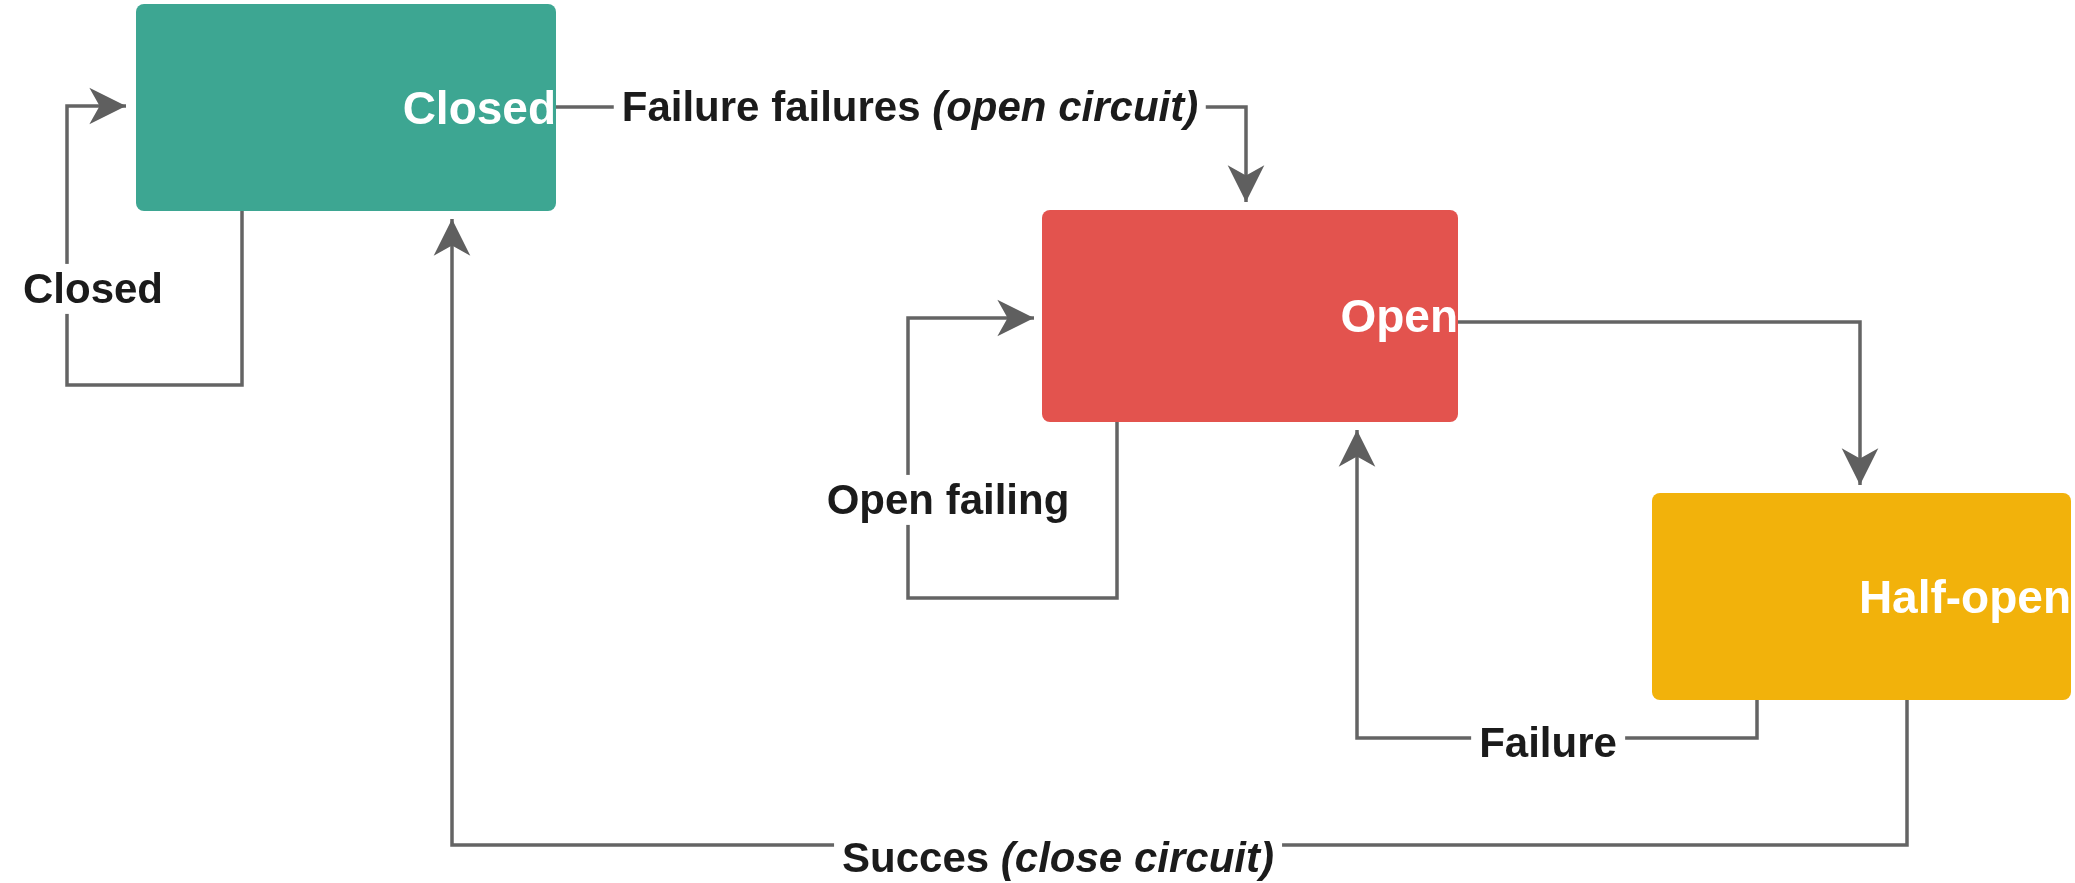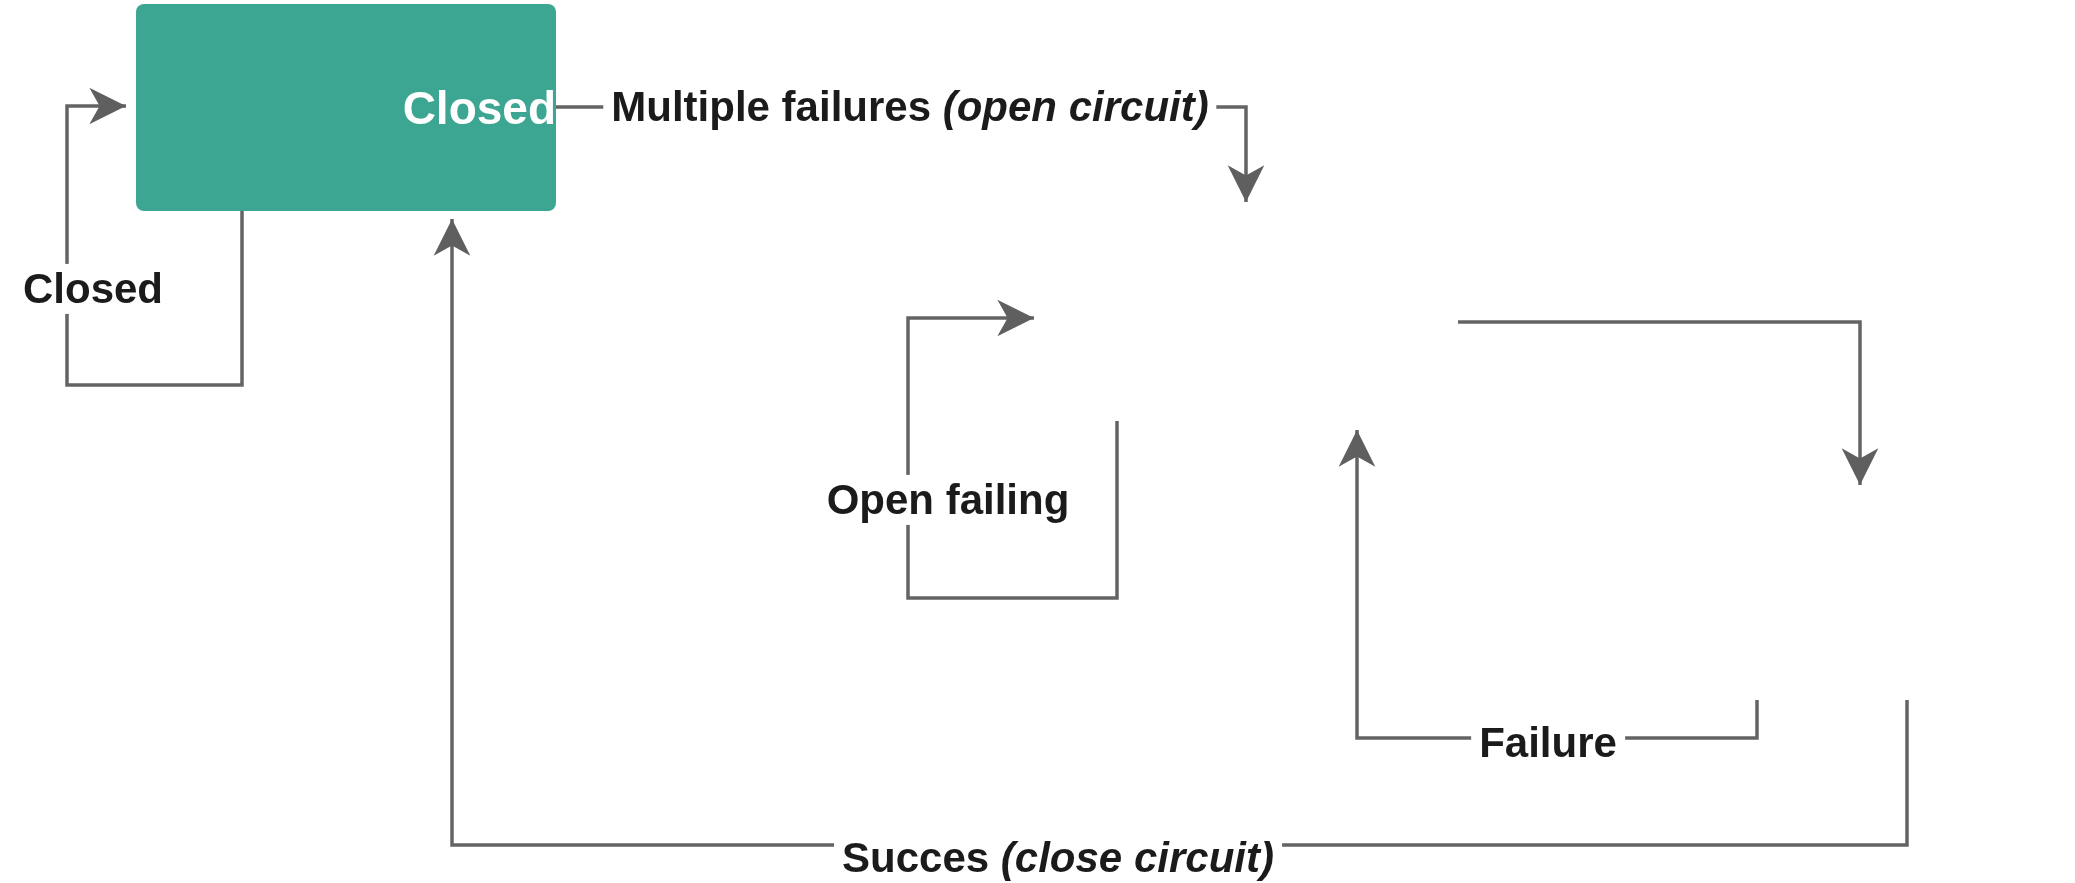--- a/index.html
+++ b/index.html
@@ -58,24 +58,30 @@
       <path d="M1458,322 H1860 V485" marker-end="url(#arrow)"></path>
       <path d="M1757,700 V738 H1357 V430" marker-end="url(#arrow)"></path>
       <path d="M1907,700 V845 H452 V219" marker-end="url(#arrow)"></path>
     </g>
   </svg>
 
   <div class="state state-closed" style="background-color: rgb(61, 166, 146);">
     <span style="color: rgb(255, 255, 255);">Closed</span>
   </div>
 
+  <div class="state state-open" style="background-color: rgb(227, 83, 78);">
+    <span style="color: rgb(255, 255, 255);">Open</span>
+  </div>
 
+  <div class="state state-half-open" style="background-color: rgb(242, 178, 11);">
+    <span style="color: rgb(255, 255, 255);">Half-open</span>
+  </div>
 
   <div class="edge-label lbl-multiple-failures">
-    <span>Multiple failures </span><span class="it">(open circuit)</span>
+    <span>Failure failures </span><span class="it">(open circuit)</span>
   </div>
 
   <div class="edge-label lbl-success">
     <span>Closed</span><span class="it"></span>
   </div>
 
   <div class="edge-label lbl-fast-failing">
     <span>Open failing</span><span class="it"></span>
   </div>
 

